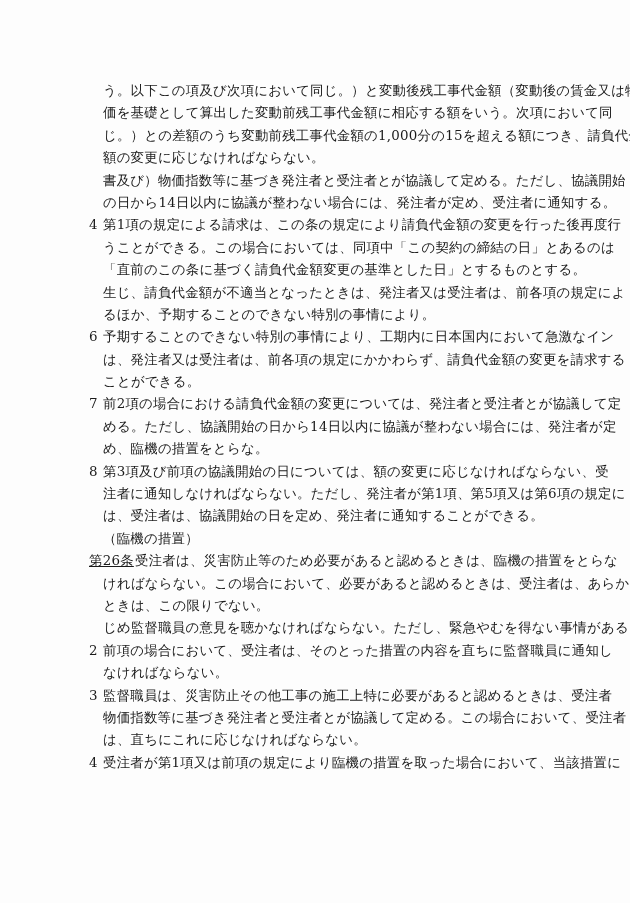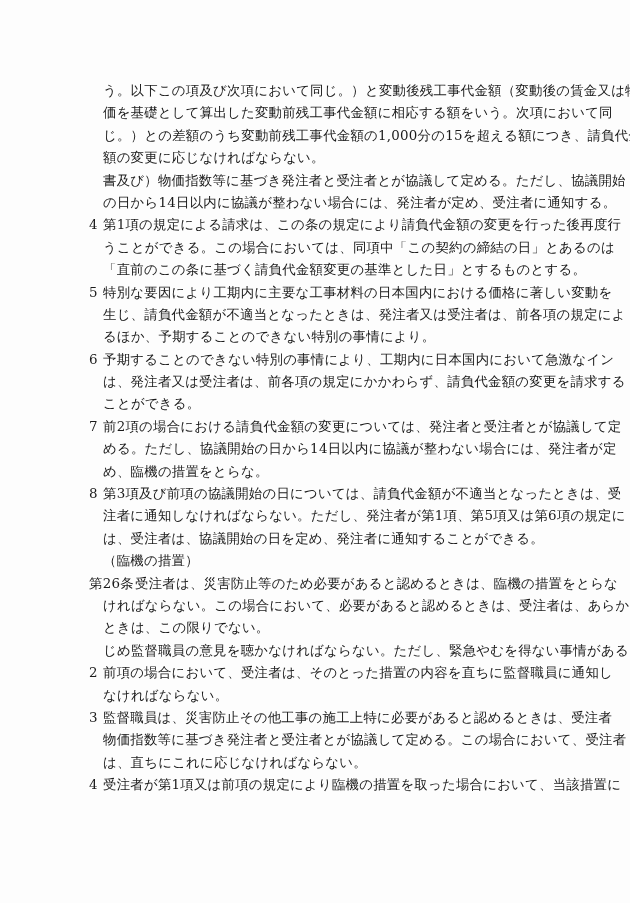--- a/index.html
+++ b/index.html
@@ -9,46 +9,45 @@
     color: #1a1a1a;
   }
   .page { position: relative; width: 630px; height: 903px; }
   .text { position: absolute; left: 89px; top: 80px; width: 460px; }
   .line {
     height: 22.4px; line-height: 22.4px; font-size: 13.4px;
     white-space: nowrap; letter-spacing: 0.25px;
   }
   .ind { padding-left: 14px; }
   .num { display: inline-block; width: 14px; }
-  .art { display: inline-block; width: 46px; }
+  .art { display: inline-block; width: 46px; text-decoration: underline; }
 </style>
 </head>
 <body>
 
 <div class="page">
   <div class="text" id="text">
       <div class="line ind"><span>う。以下この項及び次項において同じ。）と変動後残工事代金額（変動後の賃金又は物</span></div>
       <div class="line ind"><span>価を基礎として算出した変動前残工事代金額に相応する額をいう。次項において同</span></div>
       <div class="line ind"><span>じ。）との差額のうち変動前残工事代金額の1,000分の15を超える額につき、請負代金</span></div>
       <div class="line ind"><span>額の変更に応じなければならない。</span></div>
       <div class="line ind"><span>書及び）物価指数等に基づき発注者と受注者とが協議して定める。ただし、協議開始</span></div>
       <div class="line ind"><span>の日から14日以内に協議が整わない場合には、発注者が定め、受注者に通知する。</span></div>
       <div class="line"><span class="num">4</span><span>第1項の規定による請求は、この条の規定により請負代金額の変更を行った後再度行</span></div>
       <div class="line ind"><span>うことができる。この場合においては、同項中「この契約の締結の日」とあるのは</span></div>
       <div class="line ind"><span>「直前のこの条に基づく請負代金額変更の基準とした日」とするものとする。</span></div>
-      <div class="line"><span class="num">5</span><span>特別な要因により工期内に主要な工事材料の日本国内における価格に著しい変動を</span></div>
       <div class="line ind"><span>生じ、請負代金額が不適当となったときは、発注者又は受注者は、前各項の規定によ</span></div>
       <div class="line ind"><span>るほか、予期することのできない特別の事情により。</span></div>
       <div class="line"><span class="num">6</span><span>予期することのできない特別の事情により、工期内に日本国内において急激なイン</span></div>
       <div class="line ind"><span>は、発注者又は受注者は、前各項の規定にかかわらず、請負代金額の変更を請求する</span></div>
       <div class="line ind"><span>ことができる。</span></div>
       <div class="line"><span class="num">7</span><span>前2項の場合における請負代金額の変更については、発注者と受注者とが協議して定</span></div>
       <div class="line ind"><span>める。ただし、協議開始の日から14日以内に協議が整わない場合には、発注者が定</span></div>
       <div class="line ind"><span>め、臨機の措置をとらな。</span></div>
-      <div class="line"><span class="num">8</span><span>第3項及び前項の協議開始の日については、請負代金額が不適当となったときは、受</span></div>
+      <div class="line"><span class="num">8</span><span>第3項及び前項の協議開始の日については、額の変更に応じなければならない、受</span></div>
       <div class="line ind"><span>注者に通知しなければならない。ただし、発注者が第1項、第5項又は第6項の規定に</span></div>
       <div class="line ind"><span>は、受注者は、協議開始の日を定め、発注者に通知することができる。</span></div>
       <div class="line ind"><span>（臨機の措置）</span></div>
       <div class="line"><span class="art">第26条</span><span>受注者は、災害防止等のため必要があると認めるときは、臨機の措置をとらな</span></div>
       <div class="line ind"><span>ければならない。この場合において、必要があると認めるときは、受注者は、あらか</span></div>
       <div class="line ind"><span>ときは、この限りでない。</span></div>
       <div class="line ind"><span>じめ監督職員の意見を聴かなければならない。ただし、緊急やむを得ない事情がある</span></div>
       <div class="line"><span class="num">2</span><span>前項の場合において、受注者は、そのとった措置の内容を直ちに監督職員に通知し</span></div>
       <div class="line ind"><span>なければならない。</span></div>
       <div class="line"><span class="num">3</span><span>監督職員は、災害防止その他工事の施工上特に必要があると認めるときは、受注者</span></div>

